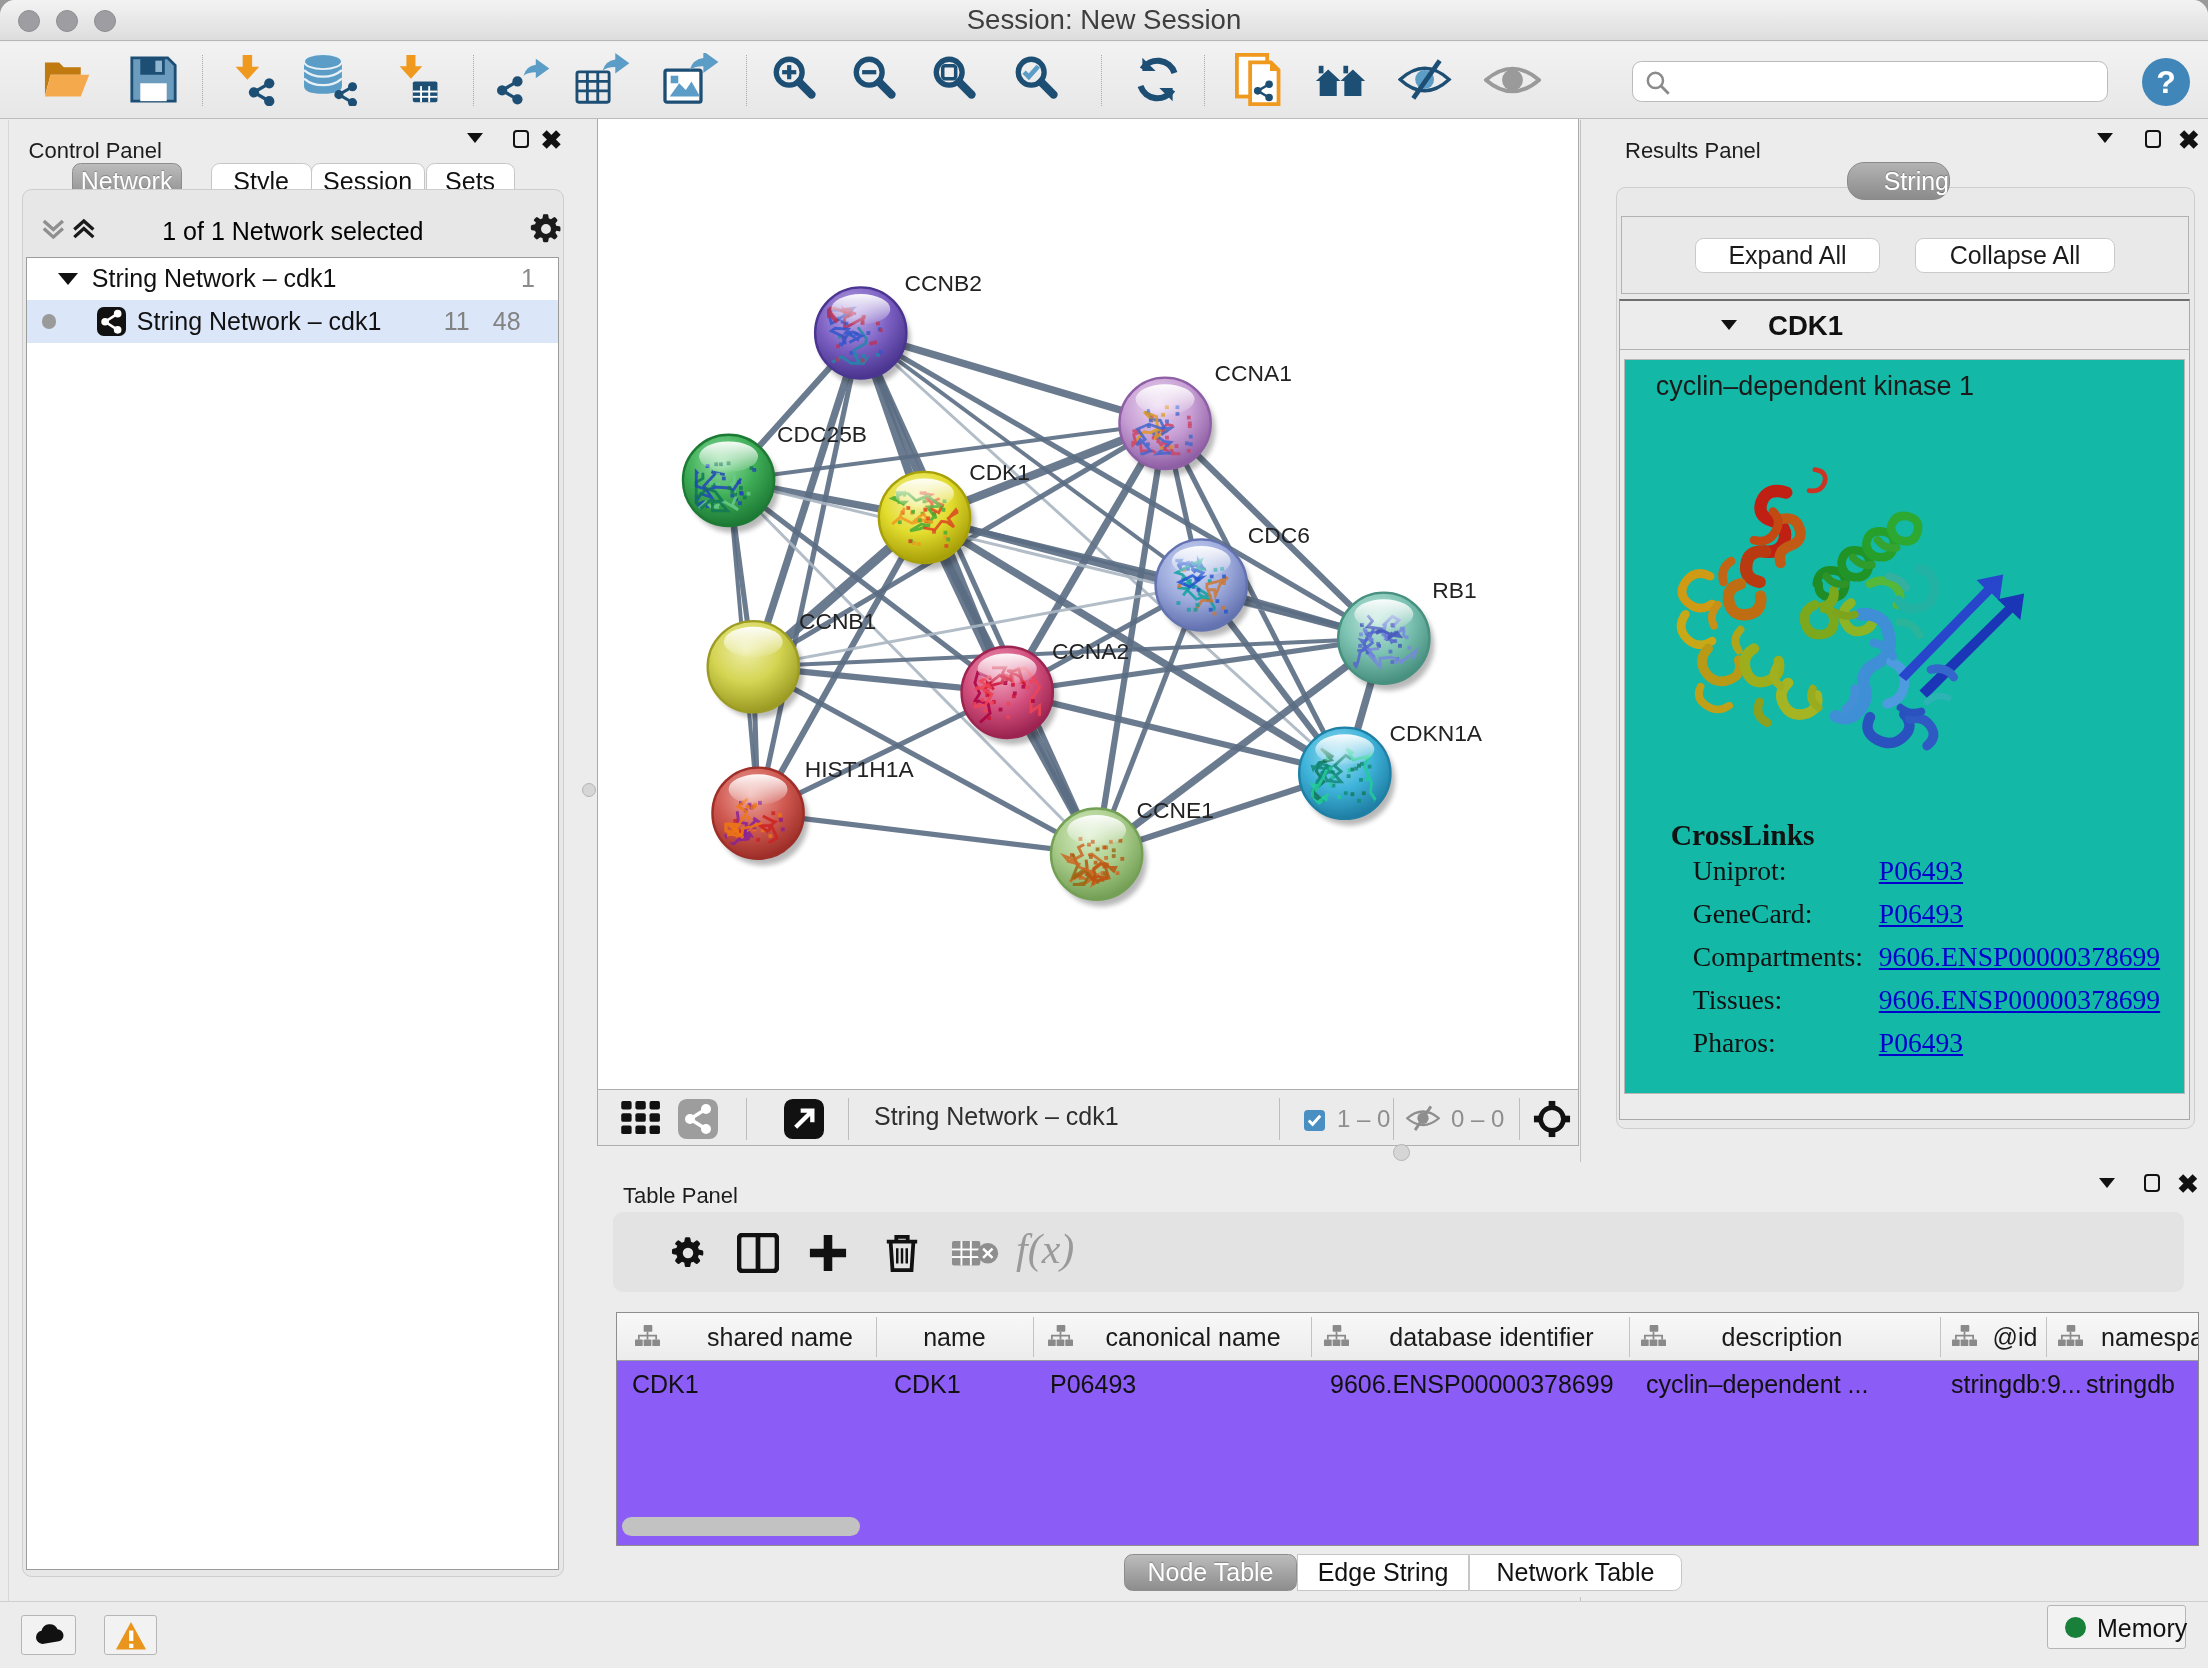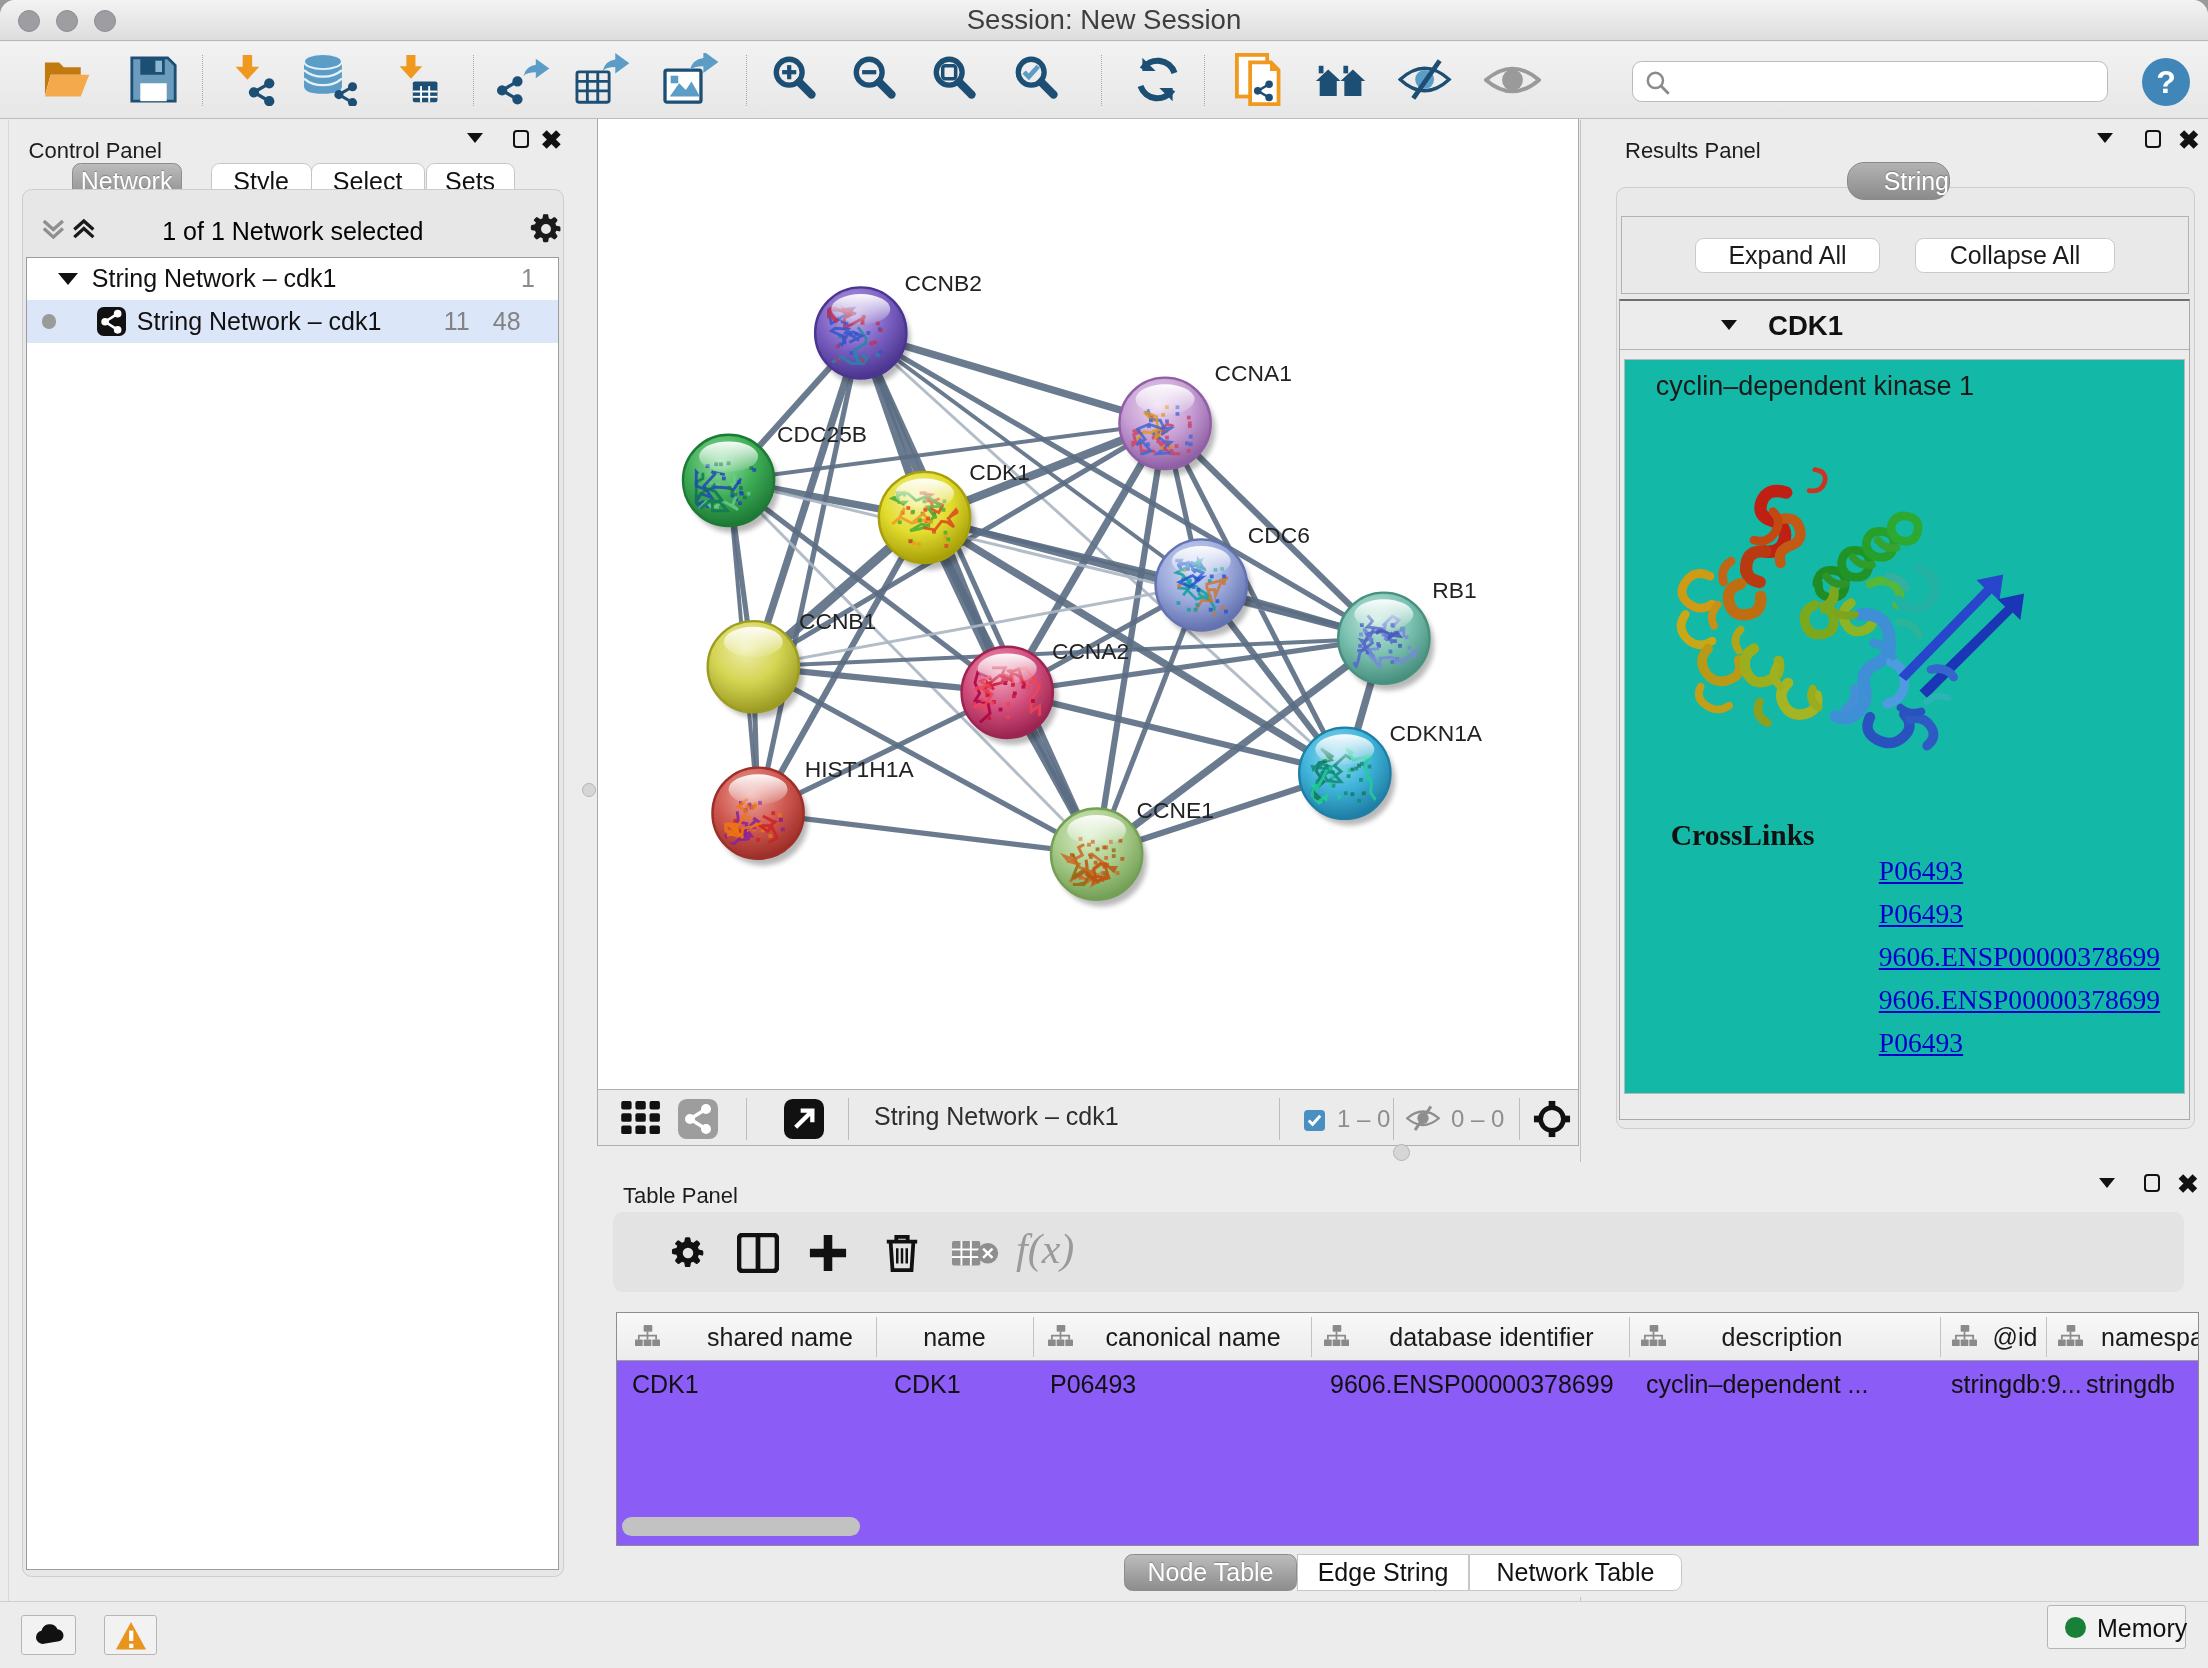--- a/index.html
+++ b/index.html
@@ -184,21 +184,21 @@
  <div id="helpbtn">?</div>
 </div>
 
 <div style="position:absolute;left:7.6px;top:120px;width:574px;height:1481px;border-left:1px solid #d8d8d8;background:#ececec">
  <div class="paneltitle" style="left:20px;top:4.8px">Control Panel</div>
  <div class="wctl-tri" style="left:458px;top:13.3px"></div>
  <div class="wctl-sq" style="left:504px;top:9.5px"></div>
  <div class="wctl-x" style="left:532px;top:10.5px">✖</div>
  <div class="tab tabsel" style="left:63px;top:43px;width:110px">Network</div>
  <div class="tab" style="left:202px;top:43px;width:101px">Style</div>
- <div class="tab" style="left:302px;top:43px;width:114px">Select</div>
+ <div class="tab" style="left:302px;top:43px;width:114px">Session</div>
  <div class="tab" style="left:417px;top:43px;width:89px">Sets</div>
 
  <div style="position:absolute;left:13.3px;top:69px;width:542px;height:1388px;background:#e7e7e7;border:1.9px solid #cdcdcd;border-radius:9.5px">
 
    <svg style="position:absolute;left:17px;top:27px" width="61" height="25" viewBox="0 0 64 26">
      <path d="M4 4 l10 9 10 -9 M4 12 l10 9 10 -9" stroke="#8f8f8f" stroke-width="3.5" fill="none"></path>
      <path d="M36 13 l10 -9 10 9 M36 21 l10 -9 10 9" stroke="#1a1a1a" stroke-width="3.5" fill="none"></path>
    </svg>
    <div style="position:absolute;left:0;top:27px;width:100%;text-align:center;font-size:25px;color:#000000">1 of 1 Network selected</div>
    <svg style="position:absolute;left:506px;top:22px" width="34" height="34" viewBox="0 0 24 24">
@@ -881,20 +881,23 @@
             <path d="M160,120 q8,10 20,8" fill="none" stroke="#2f9428" stroke-width="8" stroke-linecap="round"></path>
             <path d="M188,100 q8,10 20,8" fill="none" stroke="#2f9c2c" stroke-width="8" stroke-linecap="round"></path>
             <path d="M214,82 q8,10 20,8" fill="none" stroke="#35a430" stroke-width="8" stroke-linecap="round"></path>
             <path d="M170,158 q10,6 20,2" fill="none" stroke="#7ea41e" stroke-width="8" stroke-linecap="round"></path>
             <path d="M226,120 q12,2 18,12" fill="none" stroke="#35b0a0" stroke-width="8" stroke-linecap="round"></path>
             <path d="M210,190 q14,2 20,14" fill="none" stroke="#3f8fd6" stroke-width="9" stroke-linecap="round"></path>
             <path d="M190,238 q2,14 -10,22" fill="none" stroke="#448fd8" stroke-width="9" stroke-linecap="round"></path>
             <path d="M238,258 q10,8 22,4" fill="none" stroke="#2a52be" stroke-width="8" stroke-linecap="round"></path>
           </svg>
      <div style="position:absolute;left:46px;top:459px;font-family:'Liberation Serif',serif;font-size:29.5px;font-weight:bold;color:#111">CrossLinks</div>
+     <div style="position:absolute;left:68px;top:489px;font-family:'Liberation Serif',serif;font-size:27.6px;color:#111;line-height:43px">
+        Uniprot:<br>GeneCard:<br>Compartments:<br>Tissues:<br>Pharos:
+     </div>
      <div style="position:absolute;left:254px;top:489px;font-family:'Liberation Serif',serif;font-size:27.6px;line-height:43px">
         <a class="lnk">P06493</a><br><a class="lnk">P06493</a><br><a class="lnk">9606.ENSP00000378699</a><br><a class="lnk">9606.ENSP00000378699</a><br><a class="lnk">P06493</a>
      </div>
    </div>
  </div>
 </div>
 
 <div style="position:absolute;left:583px;top:1162px;width:1625px;height:435px;background:#ececec">
  <div class="paneltitle" style="left:40px;top:7.6px">Table Panel</div>
  <div class="wctl-tri" style="left:1516px;top:16px"></div>

